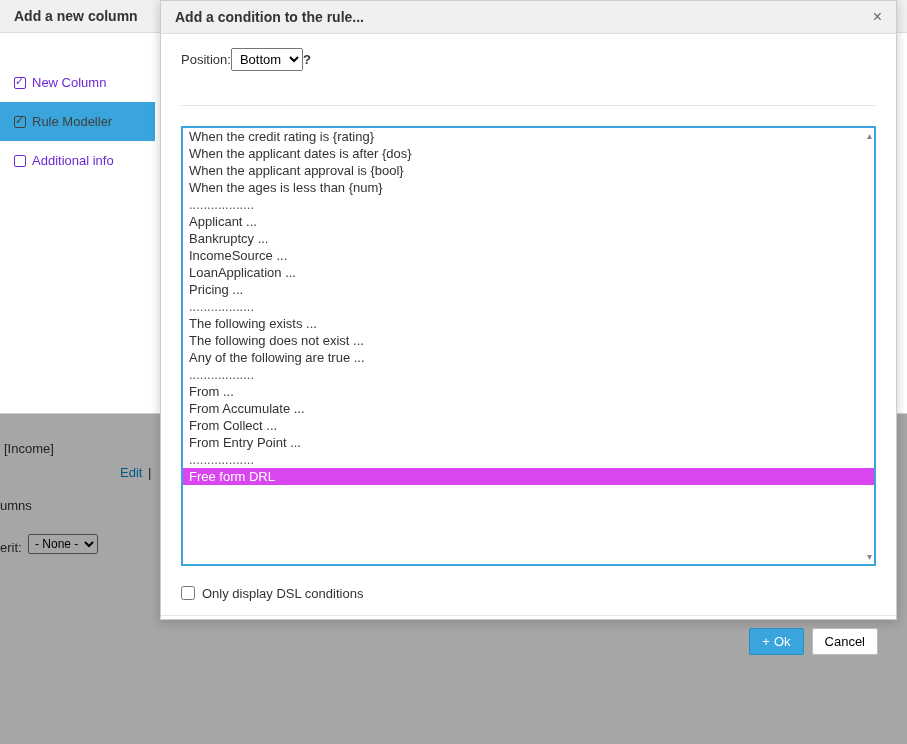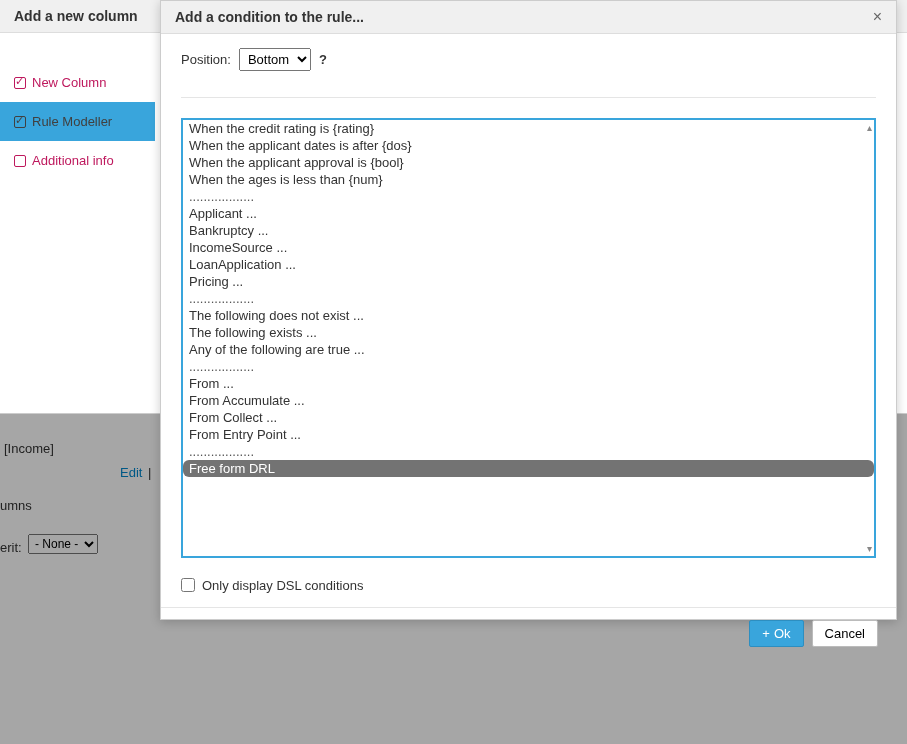--- a/index.html
+++ b/index.html
@@ -54,21 +54,21 @@
     display: flex;
     flex-direction: column;
     gap: 0;
   }
   .wizard-item {
     padding: 12px 14px;
     font-size: 13px;
     display: flex;
     align-items: center;
     gap: 6px;
-    color: #be185d;
+    color: #6d28d9;
     cursor: pointer;
   }
   .wizard-item.active {
     background: #39a5dc;
     color: #404040;
   }
   .wizard-check {
     display: inline-block;
     width: 12px;
     height: 12px;
@@ -150,23 +150,23 @@
   }
   .front-body {
     flex: 1;
     padding: 14px 20px;
     display: flex;
     flex-direction: column;
   }
   .pos-row {
     display: flex;
     align-items: center;
-    gap: 8px;
-    font-size: 13px;
-    margin-bottom: 16px;
+    gap: 0;
+    font-size: 13px;
+    margin-bottom: 24px;
   }
   .pos-row select {
     padding: 2px 4px;
     font-size: 13px;
   }
   .qmark {
     font-weight: 700;
   }
   .hr { border: none; border-top: 1px solid #e5e5e5; margin: 10px 0 20px; }
   .listbox {
@@ -176,23 +176,22 @@
     font-size: 13px;
     position: relative;
   }
   .listbox .opt {
     padding: 1px 6px;
     cursor: pointer;
     white-space: nowrap;
   }
   .listbox .opt.divider { color: #555; }
   .listbox .opt.selected {
-    background: #737373;
+    background: #d946ef;
     color: #fff;
-    border-radius: 6px;
   }
   .scroll-hint {
     position: absolute;
     right: 2px; top: 2px;
     font-size: 10px;
     color: #888;
   }
   .scroll-hint-b {
     position: absolute;
     right: 2px; bottom: 2px;
@@ -300,22 +299,22 @@
         <div class="opt">When the applicant dates is after {dos}</div>
         <div class="opt">When the applicant approval is {bool}</div>
         <div class="opt">When the ages is less than {num}</div>
         <div class="opt divider">..................</div>
         <div class="opt">Applicant ...</div>
         <div class="opt">Bankruptcy ...</div>
         <div class="opt">IncomeSource ...</div>
         <div class="opt">LoanApplication ...</div>
         <div class="opt">Pricing ...</div>
         <div class="opt divider">..................</div>
+        <div class="opt">The following exists ...</div>
         <div class="opt">The following does not exist ...</div>
-        <div class="opt">The following exists ...</div>
         <div class="opt">Any of the following are true ...</div>
         <div class="opt divider">..................</div>
         <div class="opt">From ...</div>
         <div class="opt">From Accumulate ...</div>
         <div class="opt">From Collect ...</div>
         <div class="opt">From Entry Point ...</div>
         <div class="opt divider">..................</div>
         <div class="opt selected">Free form DRL</div>
       </div>
     <label class="chk-row">

